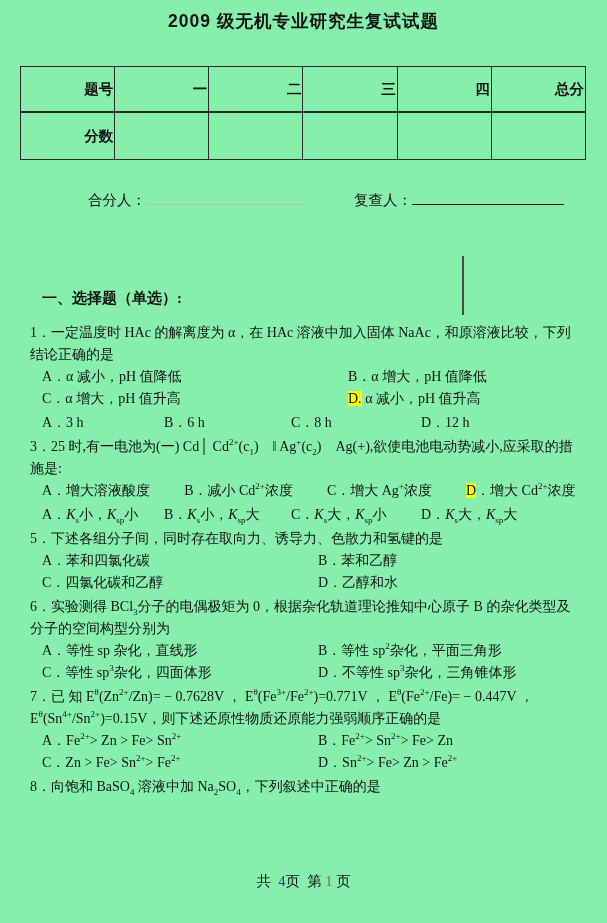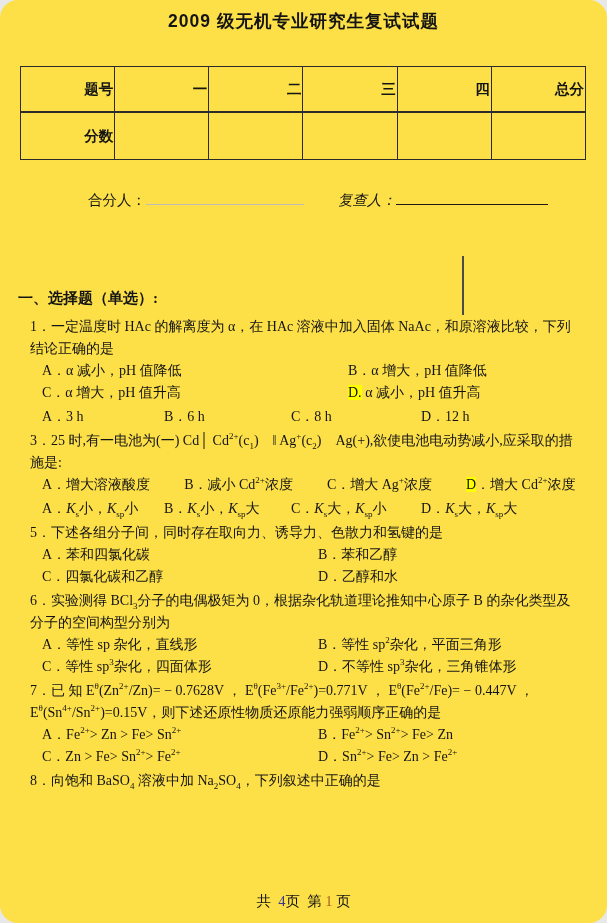--- a/index.html
+++ b/index.html
@@ -1,24 +1,23 @@
 <!DOCTYPE html>
 <html><head>
 <meta charset="utf-8">
 <style>
   html,body{margin:0;padding:0;background:#e8e8e8;}
   .page{
     position:relative;
     width:607px;height:923px;
     margin:0 auto;
-    background:#fde047;
+    background:#86efac;
     font-family:"Liberation Serif","DejaVu Serif",serif;
     color:#141414;
     overflow:hidden;
-    border-radius:18px;
   }
   
   .title{
     margin:9px 0 0 0;
     text-align:center;
     font-family:"Liberation Sans","DejaVu Sans",sans-serif;
     font-weight:bold;
     font-size:17.5px;
     letter-spacing:1px;
   }
@@ -50,31 +49,31 @@
     display:inline-block;
     width:158px;height:15px;
     border-bottom:1px solid #bcbcbc;
     vertical-align:baseline;
   }
   .sig-blank.dark{
     width:152px;
     border-bottom:1.5px solid #1a1a1a;
     margin-right:0;
   }
-  .sig-label-2{margin-left:34px;font-style:italic;}
+  .sig-label-2{margin-left:50px;}
   
   .section-heading{
-    margin:79px 0 0 18px;
+    margin:79px 0 0 42px;
     font-family:Liberation Serif, serif;
     font-weight:bold;
     font-size:15px;
   }
   
   .questions{
-    margin:8px 24px 0 30px;
+    margin:14px 24px 0 30px;
     font-size:14px;
     line-height:22px;
   }
   .question{margin-top:2px;}
   .stem{}
   .options{padding-left:12px;}
   .opts-grid2w{display:grid;grid-template-columns:306px auto;}
   .opts-grid2{display:grid;grid-template-columns:276px auto;}
   .opts-grid4{display:grid;grid-template-columns:122px 127px 130px auto;}
   .opts-inline{display:flex;gap:34px;flex-wrap:nowrap;}
@@ -86,21 +85,21 @@
   
   .cursor-line{
     position:absolute;
     left:462px;top:256px;
     width:2px;height:59px;
     background:#4a4a4a;
   }
   
   .page-footer{
     position:absolute;
-    left:0;bottom:12px;
+    left:0;bottom:32px;
     width:100%;
     text-align:center;
     font-size:14.5px;
     white-space:pre;
   }
   .pg-total{color:#33349a;}
   .pg-num{color:#a8611f;}
 </style>
 </head>
 <body>

